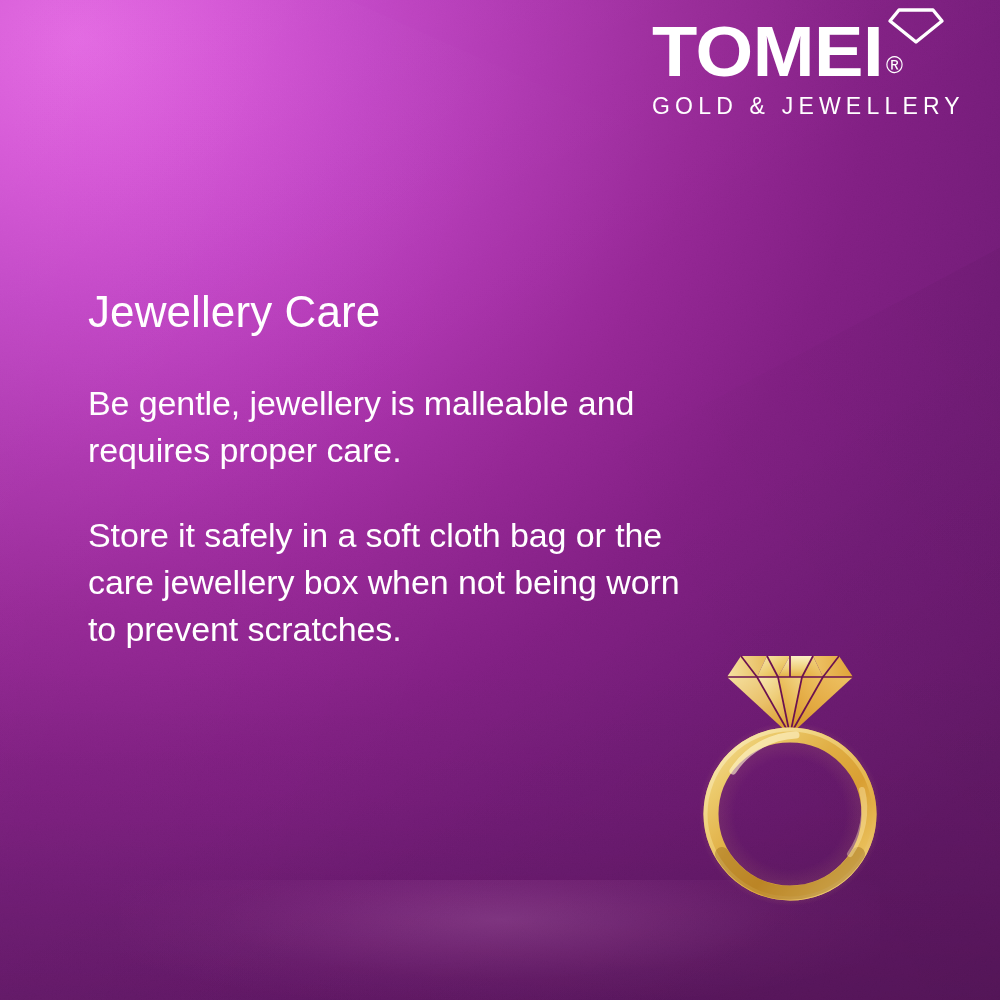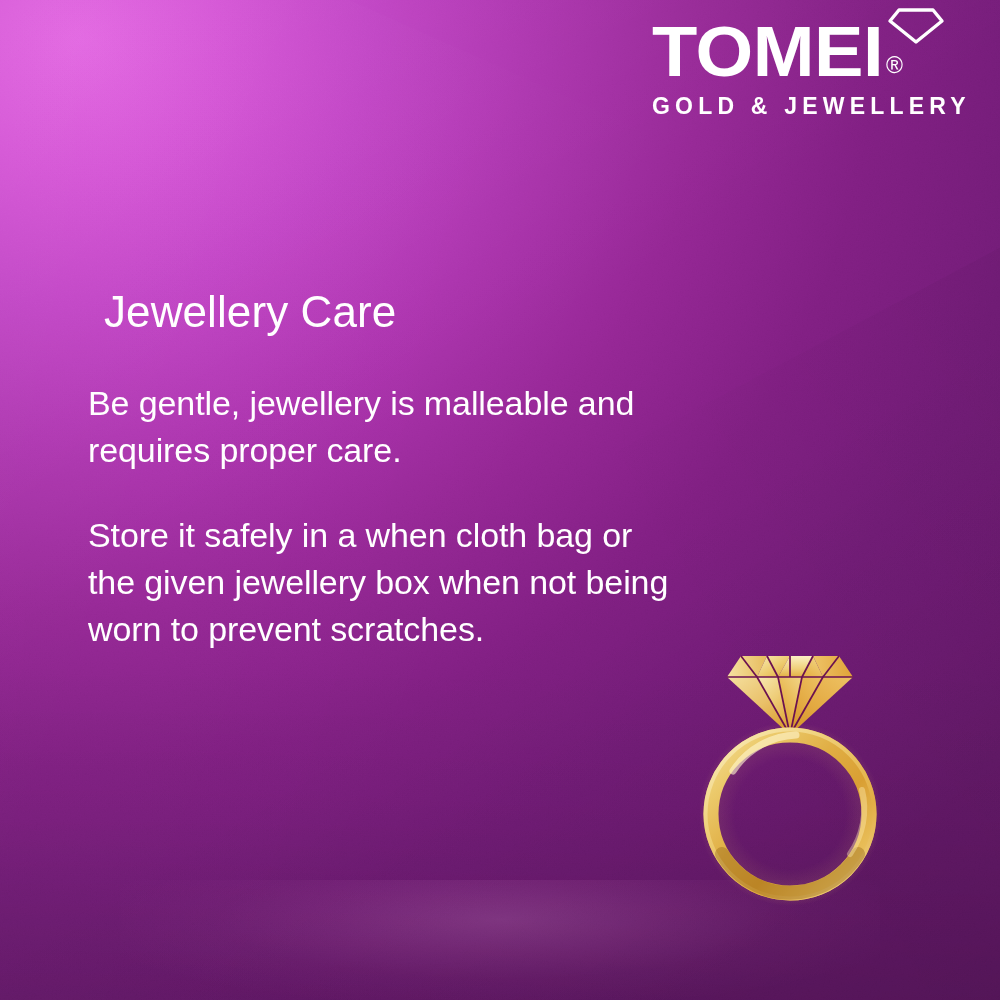--- a/index.html
+++ b/index.html
@@ -139,41 +139,41 @@
     position: absolute;
     right: 33px;
     top: -1px;
     width: 58px;
     height: 38px;
   }
   .logo-sub {
     margin-top: 7px;
     margin-left: 4px;
     font-size: 23px;
-    font-weight: 700;
+    font-weight: 400;
     letter-spacing: 5.2px;
     color: #ffffff;
     white-space: nowrap;
     text-align: left;
   }
 
   
   .copy {
     position: absolute;
     left: 88px;
     top: 286px;
     width: 600px;
   }
   .headline {
     font-size: 44px;
     font-weight: 300;
     color: #ffffff;
     letter-spacing: 0.1px;
     line-height: 1.18;
-    margin: 0 0 42px 16px;
+    margin: 0 0 42px 0;
   }
   .para {
     font-size: 34px;
     font-weight: 400;
     color: #ffffff;
     line-height: 1.38;
     letter-spacing: -0.1px;
     margin: 0;
   }
   .para + .para { margin-top: 38px; }
@@ -221,21 +221,21 @@
       <svg class="logo-diamond" viewBox="0 0 58 38">
         <path d="M12 3 H46 L55 14 L29 35 L3 14 Z" fill="none" stroke="#ffffff" stroke-width="3.4" stroke-linejoin="round" stroke-linecap="round"></path>
       </svg>
     </div>
     <div class="logo-sub">GOLD &amp; JEWELLERY</div>
   </div>
 
   <div class="copy">
     <h1 class="headline">Jewellery Care</h1>
     <p class="para">Be gentle, jewellery is malleable and requires proper care.</p>
-    <p class="para">Store it safely in a when cloth bag or the given jewellery box when not being worn to prevent scratches.</p>
+    <p class="para">Store it safely in a soft cloth bag or the care jewellery box when not being worn to prevent scratches.</p>
   </div>
 
   <svg class="ring-art" viewBox="0 0 180 270">
     <defs>
 
       <linearGradient id="gTableL" x1="0" y1="0" x2="1" y2="1">
         <stop offset="0%" stop-color="#f9ecb6"></stop>
         <stop offset="55%" stop-color="#edcb6e"></stop>
         <stop offset="100%" stop-color="#dca93c"></stop>
       </linearGradient>

